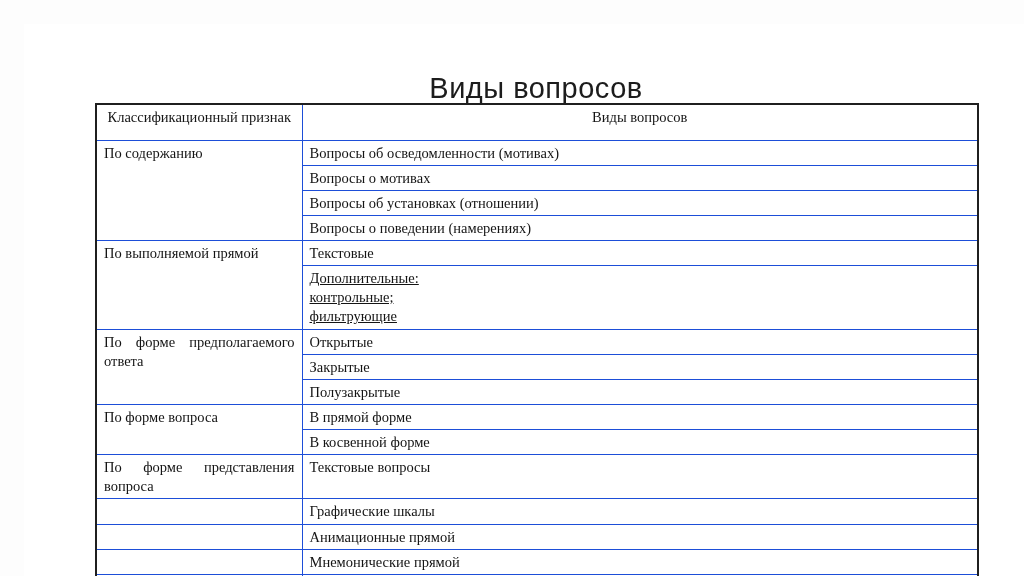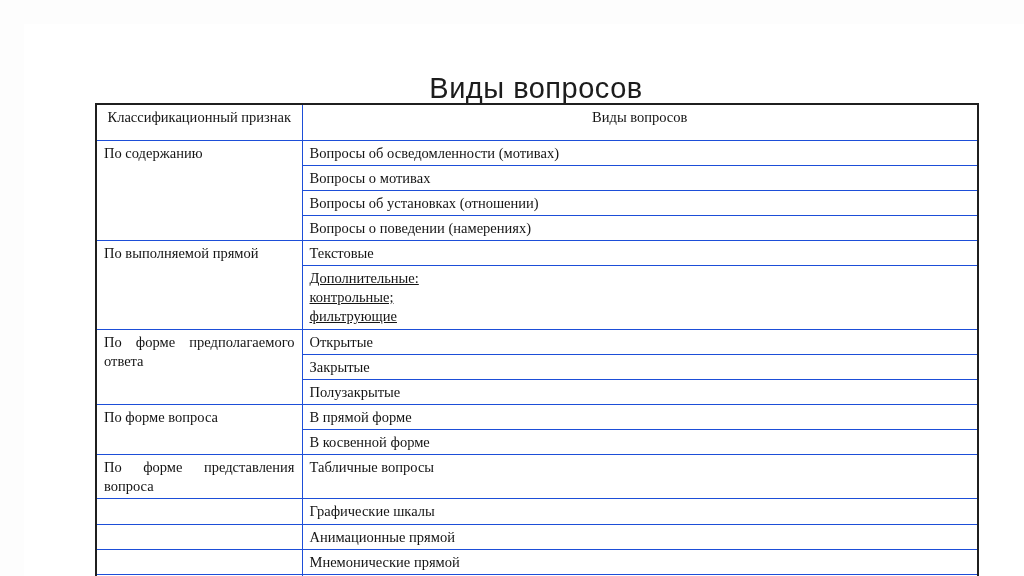--- a/index.html
+++ b/index.html
@@ -110,21 +110,21 @@
       <tr style="height:22px">
         <td rowspan="2">По форме вопроса</td>
         <td>В прямой форме</td>
       </tr>
       <tr style="height:22px">
         <td>В косвенной форме</td>
       </tr>
 
       <tr style="height:38px">
         <td class="justify">По форме представления вопроса</td>
-        <td>Табличные вопросы</td>
+        <td>Текстовые вопросы</td>
       </tr>
       <tr style="height:21px">
         <td></td>
         <td>Графические шкалы</td>
       </tr>
       <tr style="height:21px">
         <td></td>
         <td>Анимационные прямой</td>
       </tr>
       <tr style="height:22px">

